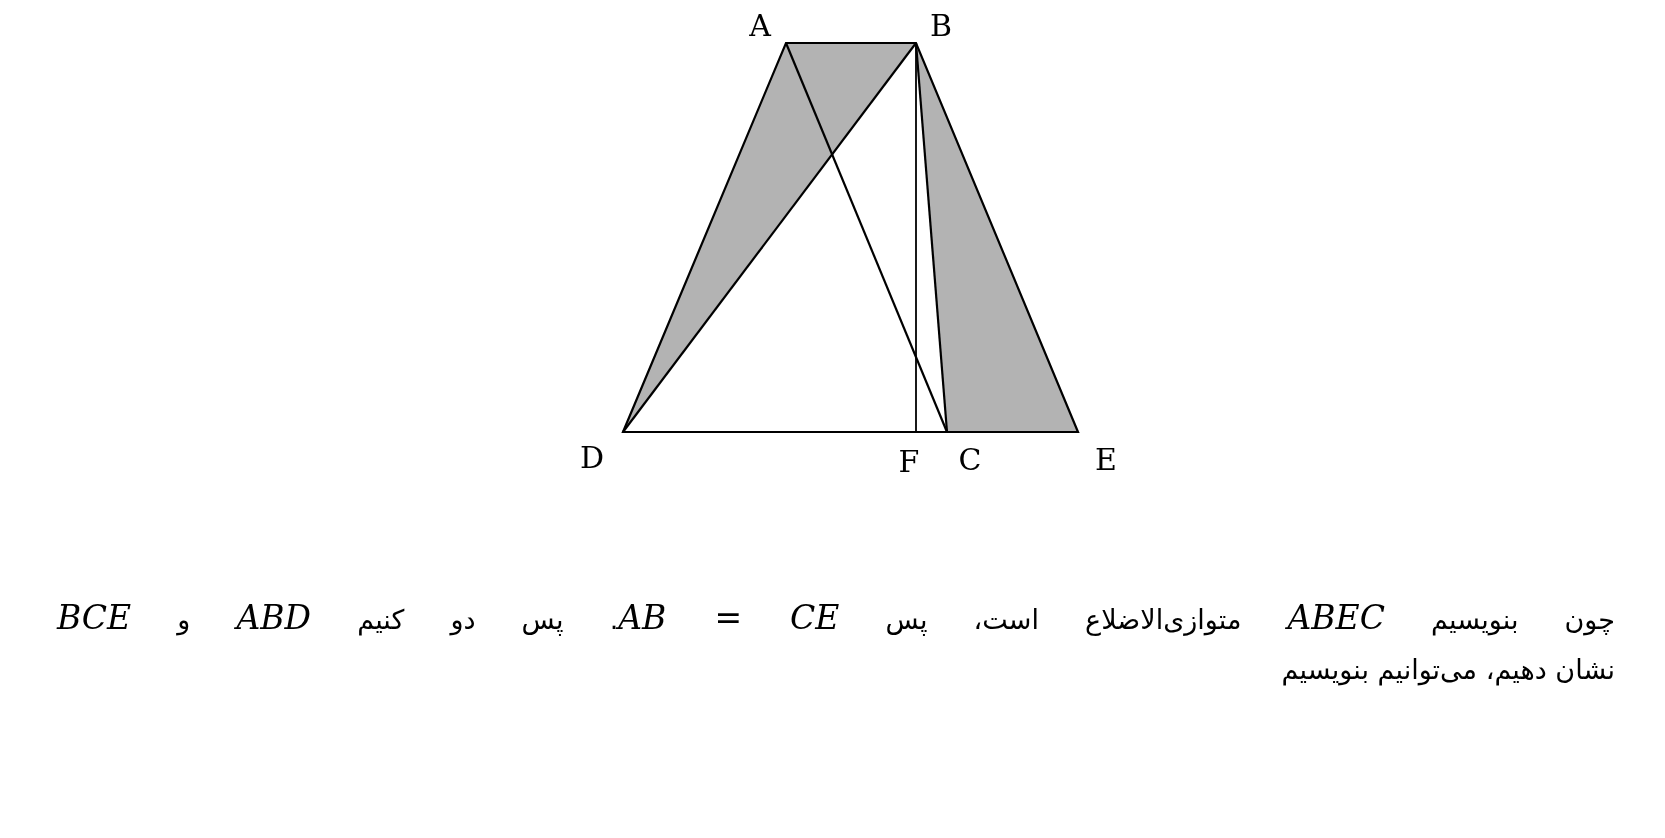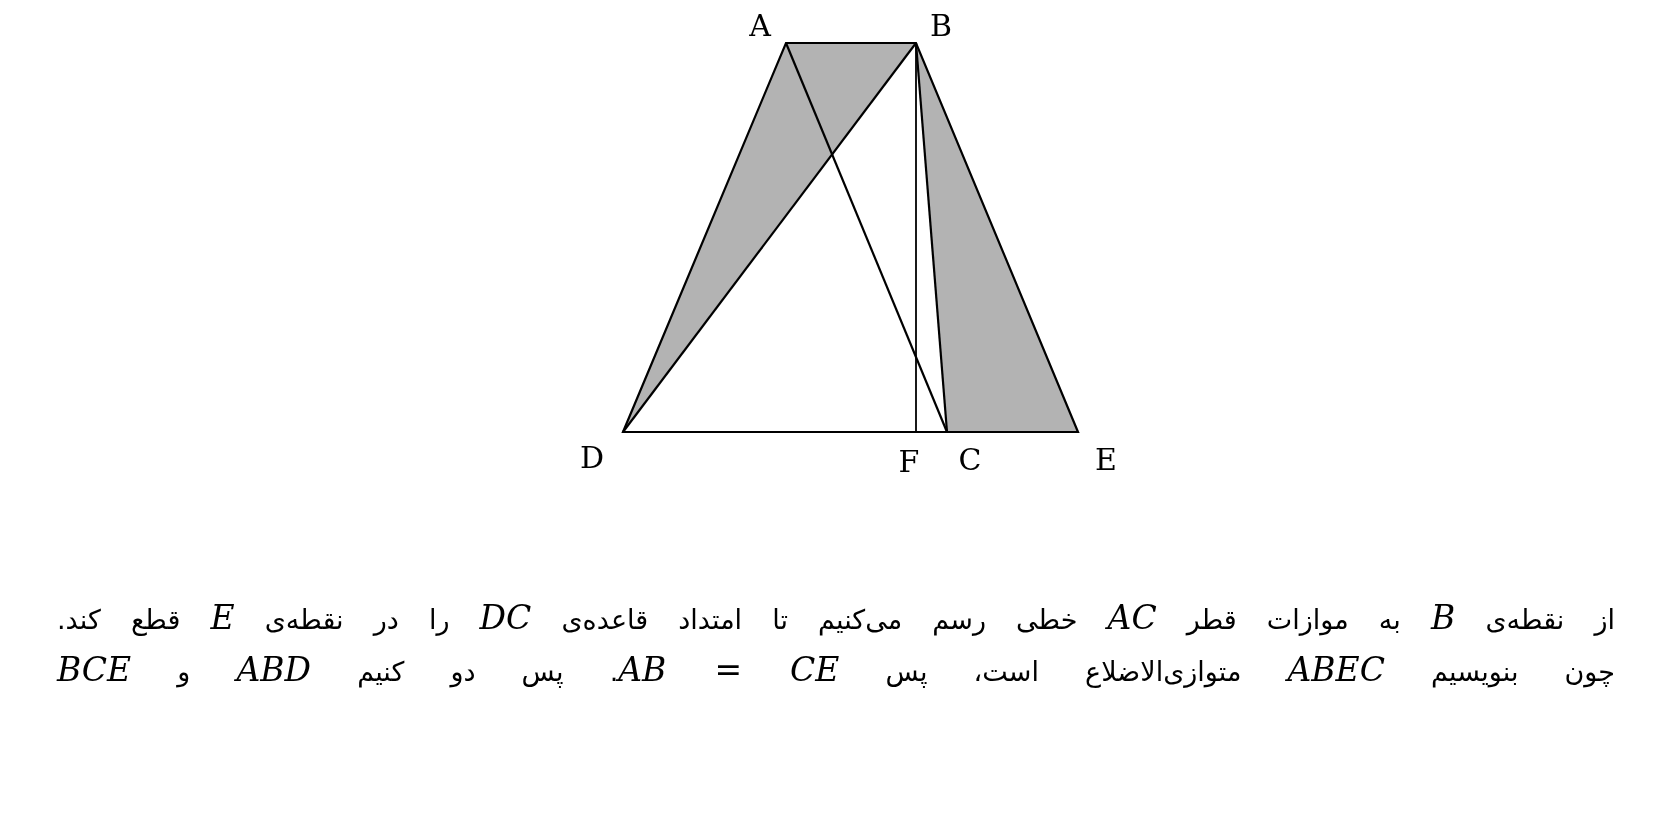--- a/index.html
+++ b/index.html
@@ -79,24 +79,24 @@
     <text class="vertex-label" x="760" y="36" text-anchor="middle">A</text>
     <text class="vertex-label" x="941" y="36" text-anchor="middle">B</text>
     <text class="vertex-label" x="592" y="468" text-anchor="middle">D</text>
     <text class="vertex-label" x="909" y="472" text-anchor="middle">F</text>
     <text class="vertex-label" x="970" y="470" text-anchor="middle">C</text>
     <text class="vertex-label" x="1106" y="470" text-anchor="middle">E</text>
   </svg>
 
   <div class="text-block">
 
-    <div class="para-line">
-      <span class="fa">از نقطه‌ی </span><span class="math">B</span><span class="fa"> به موازات قطر </span><span class="math">AC</span><span class="fa"> خطی رسم می‌کنیم تا امتداد قاعده‌ی </span><span class="math">DC</span><span class="fa"> را در نقطه‌ی </span><span class="math">E</span><span class="fa"> قطع کند.</span>
-    </div>
 
     <div class="para-line">
       <span class="fa">چون بنویسیم </span><span class="math">ABEC</span><span class="fa"> متوازی‌الاضلاع است، پس </span><span class="math">AB = CE</span><span class="fa">. پس دو کنیم </span><span class="math">ABD</span><span class="fa"> و </span><span class="math">BCE</span>
     </div>
 
 
+    <div class="para-line short-line">
+      <span class="fa">نشان دهیم، می‌توانیم بنویسیم</span>
+    </div>
 
   </div>
 </div>
 
 </body></html>

